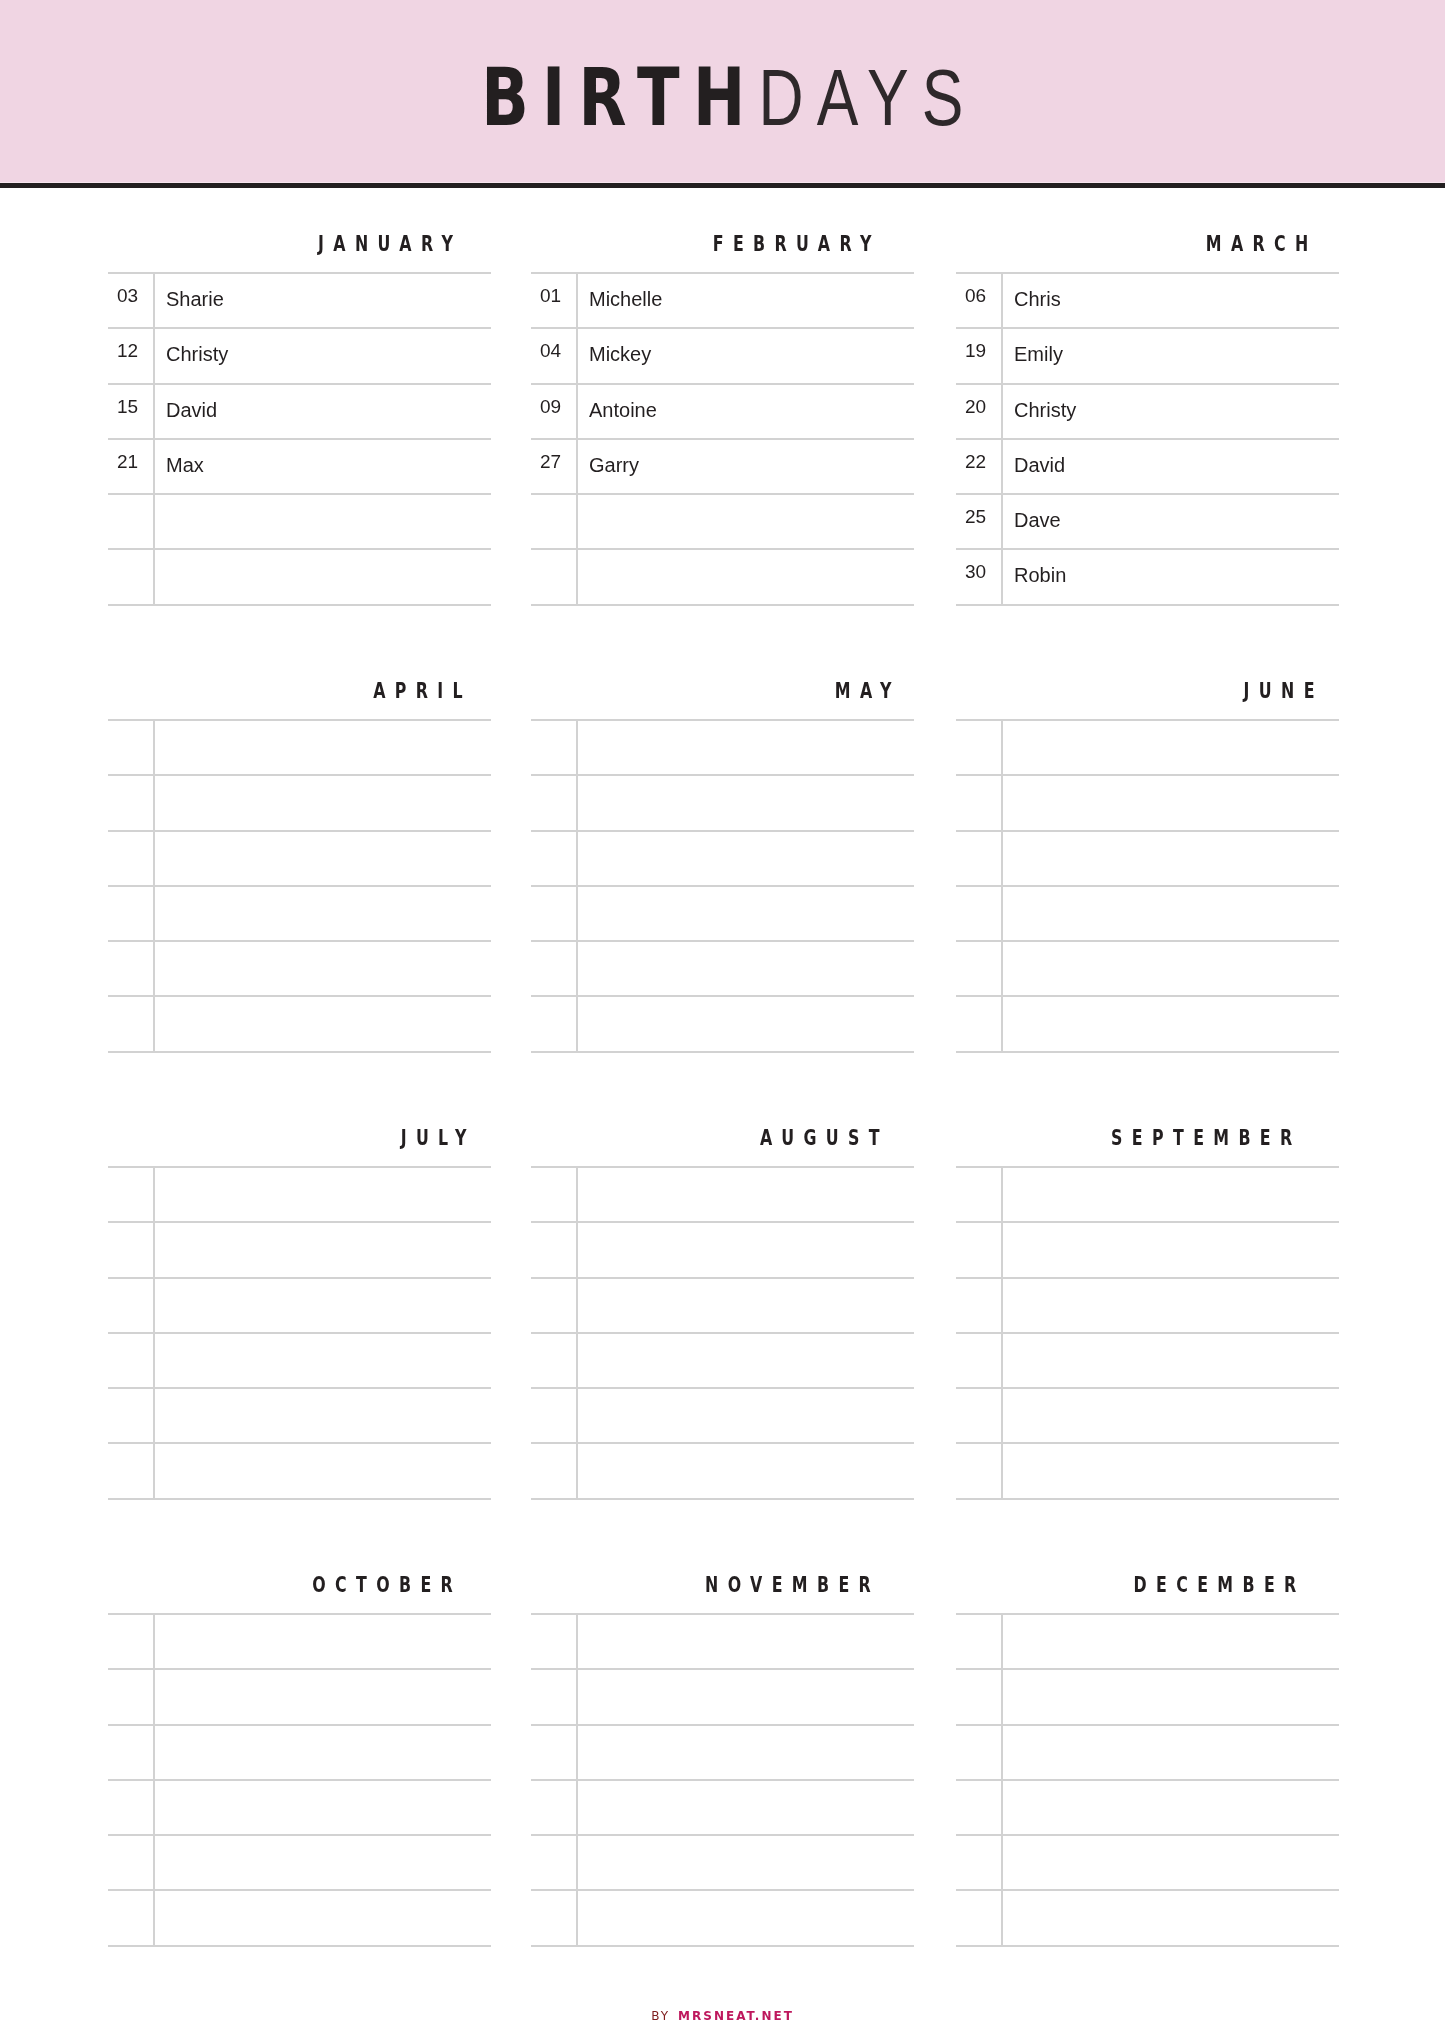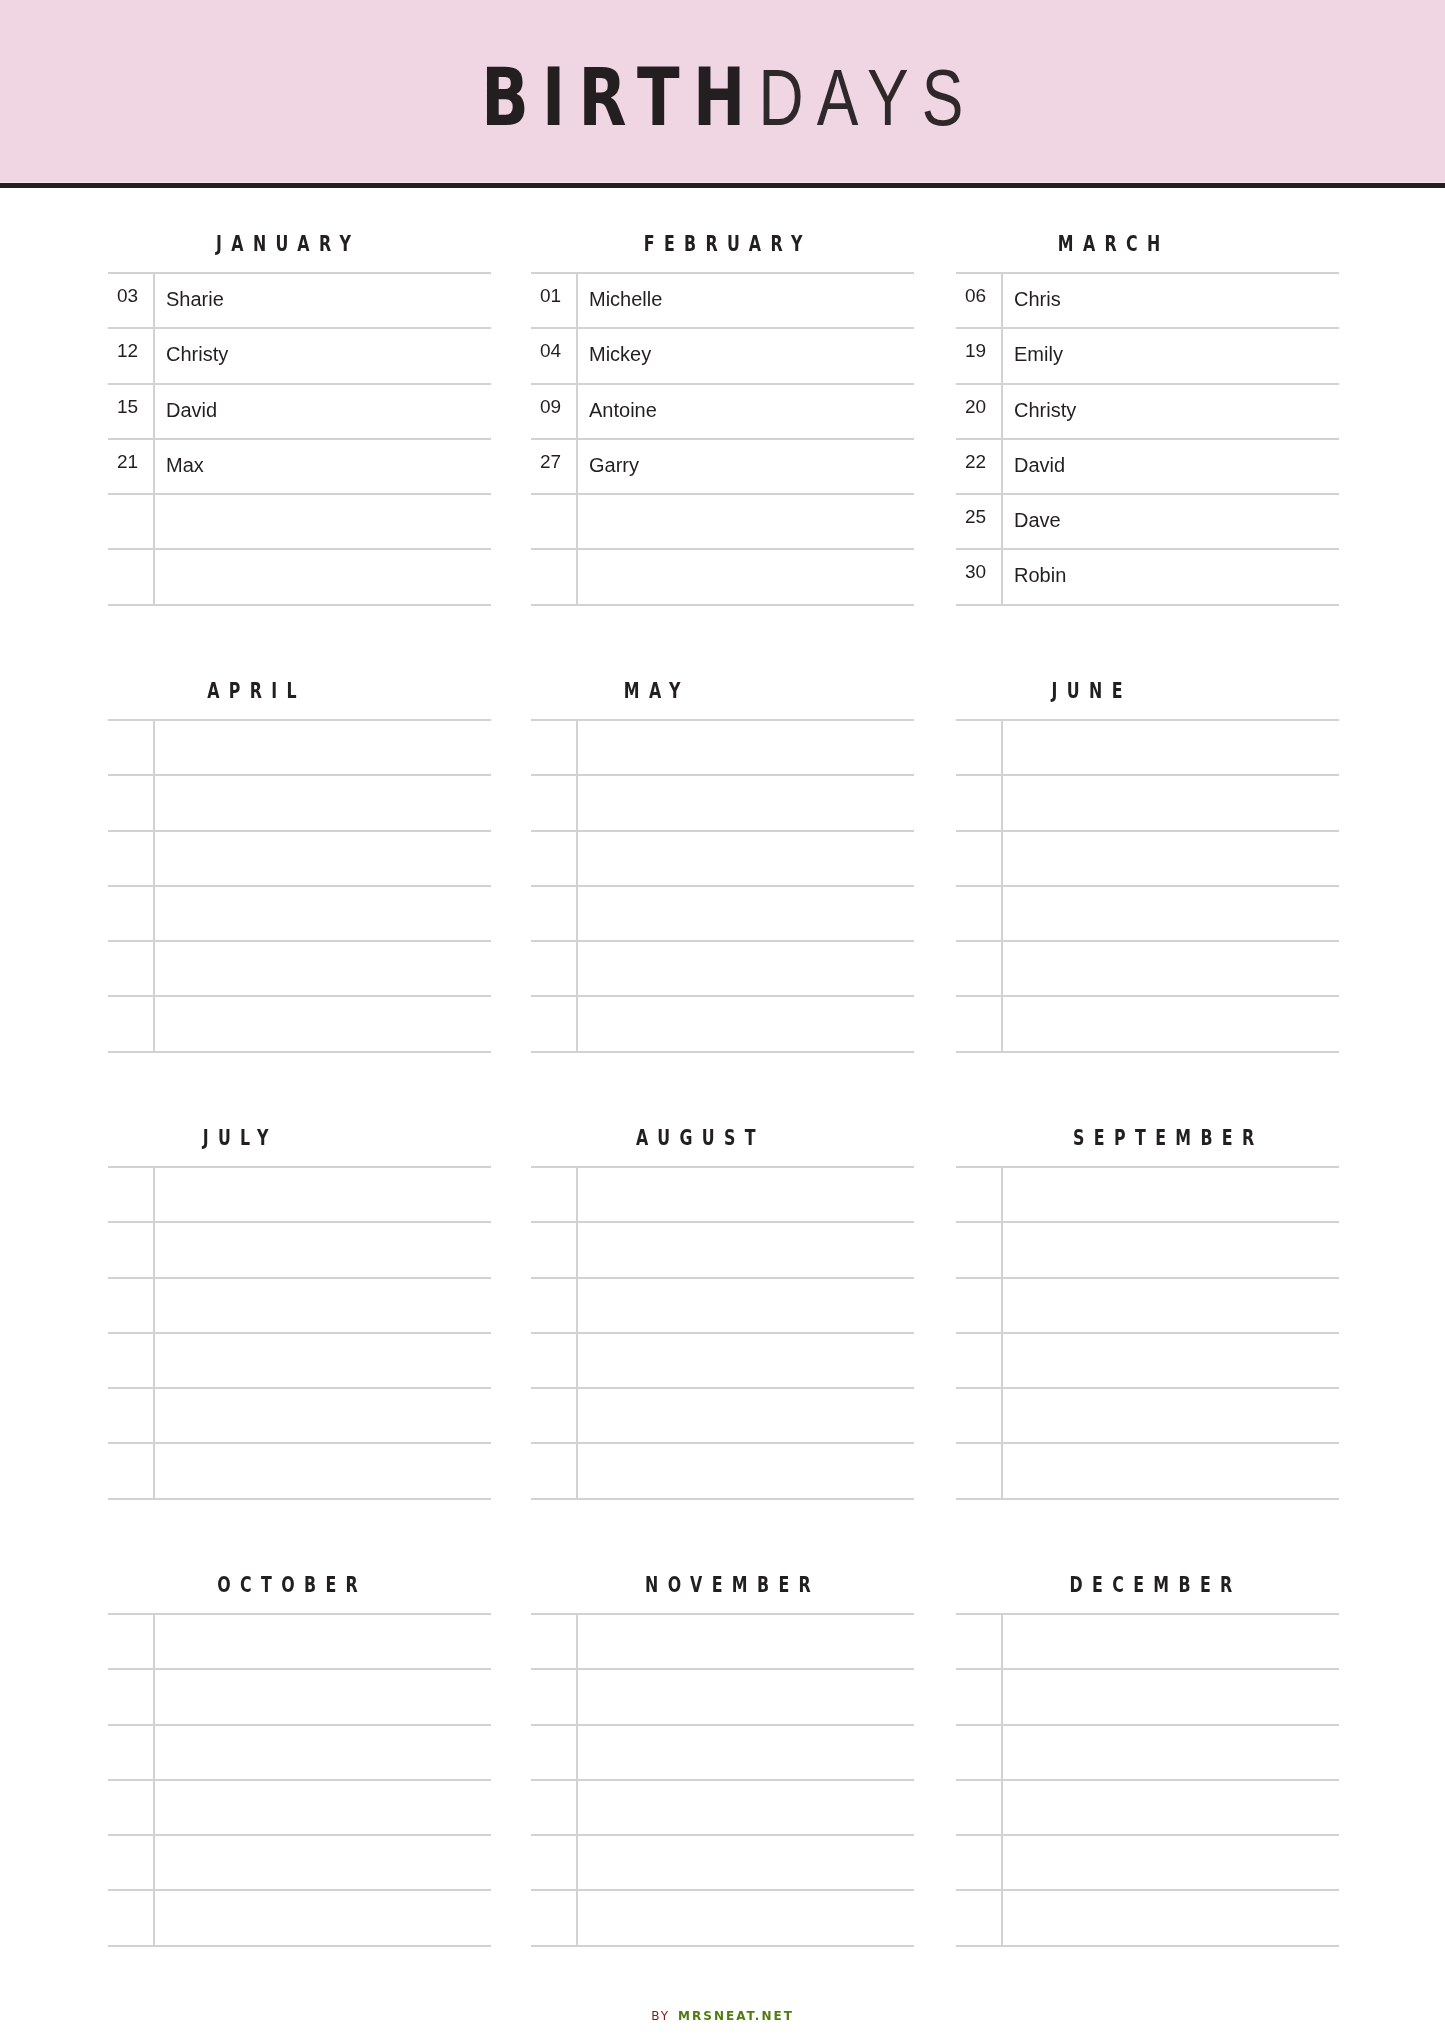--- a/index.html
+++ b/index.html
@@ -23,21 +23,21 @@
     }
     .title .bold { font-weight: bold; color: #231f20; }
     .title .light { font-weight: normal; color: #231f20; font-family: "DejaVu Sans", sans-serif;
       -webkit-text-stroke: 0; opacity: 0.95; font-size: 80px; }
 
     .month {
       position: absolute; width: 383px; height: 390px;
     }
     .month-title {
       position: absolute; left: 47px; right: 0; top: 0; height: 56px;
-      text-align: left; font-family: "DejaVu Sans", sans-serif; font-weight: bold;
+      text-align: right; font-family: "DejaVu Sans", sans-serif; font-weight: bold;
       font-size: 22px; line-height: 56px; letter-spacing: 13px; padding-left: 33px;
       color: #231f20; white-space: nowrap;
     }
     .month-title .inner { display: inline-block; transform: scaleX(0.72); transform-origin: center; }
     .rows {
       position: absolute; left: 0; top: 56px; width: 383px;
       border-top: 2px solid #d2d2d2;
     }
     .row {
       position: relative; height: 55.3px; border-bottom: 2px solid #d2d2d2;
@@ -52,21 +52,21 @@
       position: absolute; left: 58px; top: 0; right: 0; height: 100%;
       font-size: 20px; line-height: 50px; color: #231f20;
     }
 
     .footer {
       position: absolute; left: 0; top: 2008px; width: 1445px; text-align: center;
       font-family: "DejaVu Sans", sans-serif; font-size: 12px; line-height: 16px;
       letter-spacing: 2px; white-space: nowrap;
     }
     .footer .by { color: #7f1d1d; margin-right: 8px; }
-    .footer .brand { color: #4d7c0f; font-weight: bold; }
+    .footer .brand { color: #be185d; font-weight: bold; }
   </style>
 </head>
 <body>
 
 <div class="header"></div>
 <div class="header-rule"></div>
 <div class="title">
   <span class="bold">BIRTH</span><span class="light" style="font-weight:200; font-family:'Liberation Sans Narrow','Liberation Sans',sans-serif; -webkit-text-stroke:0;">DAYS</span>
 </div>
 

